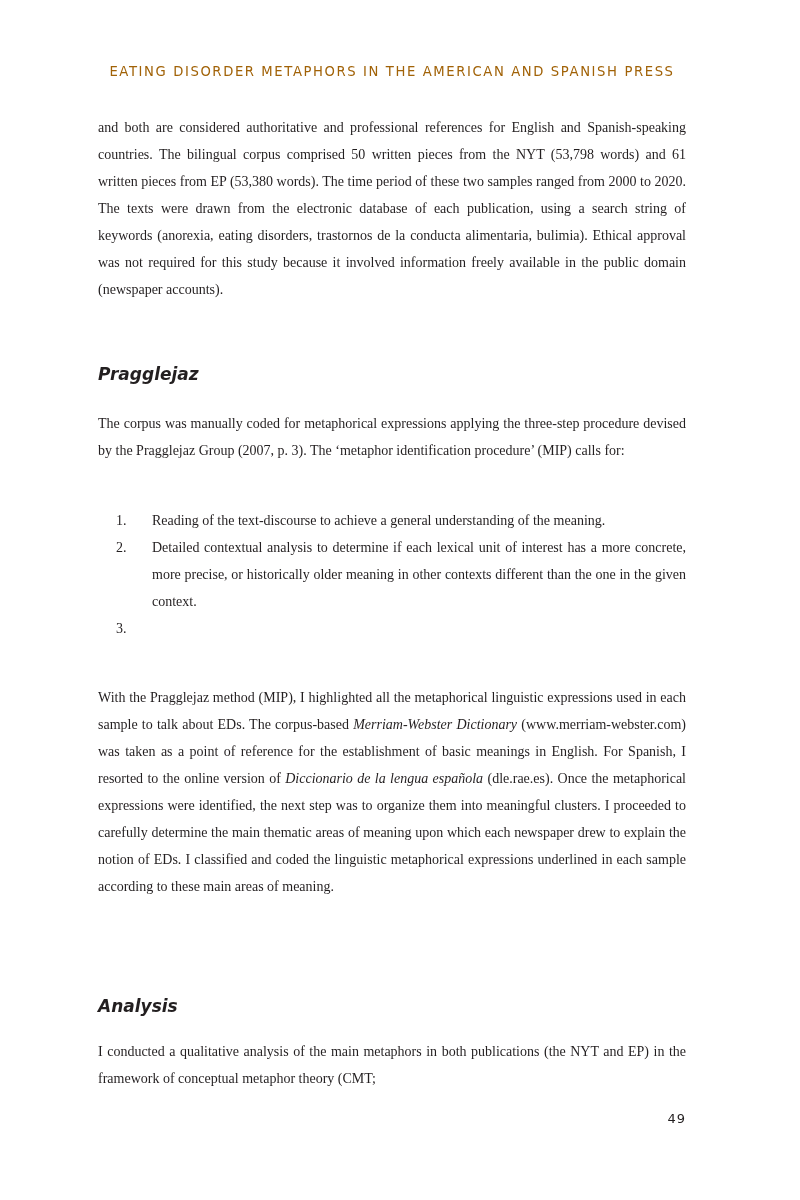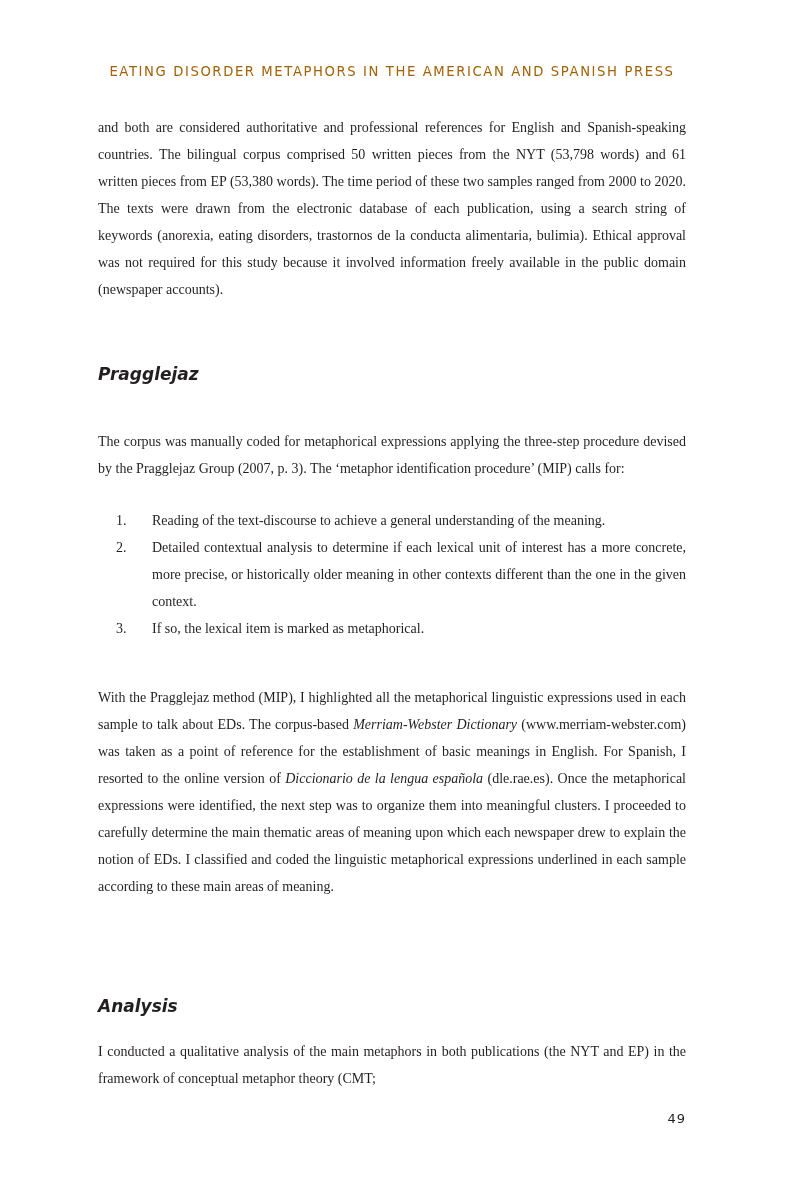--- a/index.html
+++ b/index.html
@@ -10,21 +10,21 @@
     font-family: "DejaVu Sans", sans-serif; font-size: 13.2px; letter-spacing: 1.6px;
     font-weight: 500; color: #a16207; white-space: nowrap;
   }
   .body-text {
     font-family: Liberation Serif, serif; font-size: 14px; line-height: 27px;
     text-align: justify; margin: 0; hyphens: manual;
   }
   .block { position: absolute; left: 0; width: 588px; }
   .p1 { top: 114px; }
   .h-proc { top: 364px; }
-  .p2 { top: 428px; }
+  .p2 { top: 410px; }
   .list { top: 507px; }
   .p3 { top: 684px; }
   .h-anal { top: 996px; }
   .p4 { top: 1038px; }
   .heading {
     font-family: "DejaVu Sans", sans-serif; font-style: italic; font-weight: bold;
     font-size: 17px; margin: 0; color: #231f20;
   }
   ol.steps { list-style: none; margin: 0; padding: 0; }
   ol.steps li { position: relative; padding-left: 54px; }
@@ -51,21 +51,20 @@
     <li>
       <span class="num">1.</span>
       <span>Reading of the text-discourse to achieve a general understanding of the meaning.</span>
     </li>
     <li>
       <span class="num">2.</span>
       <span>Detailed contextual analysis to determine if each lexical unit of interest has a more concrete, more precise, or historically older meaning in other contexts different than the one in the given context.</span>
     </li>
     <li>
       <span class="num">3.</span>
-      <span>If so, the lexical item is marked as metaphorical.</span>
     </li>
   </ol>
 
   <p class="body-text block p3"><span>With the Pragglejaz method (MIP), I highlighted all the metaphorical lin­guistic expressions used in each sample to talk about EDs. The corpus-based </span><i>Merriam-Webster Dictionary</i><span> (www.merriam-webster.com) was taken as a point of reference for the establishment of basic meanings in English. For Spanish, I resorted to the online version of </span><i>Diccionario de la lengua española</i><span> (dle.rae.es). Once the metaphorical expressions were identified, the next step was to organ­ize them into meaningful clusters. I proceeded to carefully determine the main thematic areas of meaning upon which each newspaper drew to explain the notion of EDs. I classified and coded the linguistic metaphorical expressions underlined in each sample according to these main areas of meaning.</span></p>
 
   <h3 class="heading block h-anal">Analysis</h3>
 
   <p class="body-text block p4">I conducted a qualitative analysis of the main metaphors in both publications (the NYT and EP) in the framework of conceptual metaphor theory (CMT;</p>
 
   <div class="page-number">49</div>

